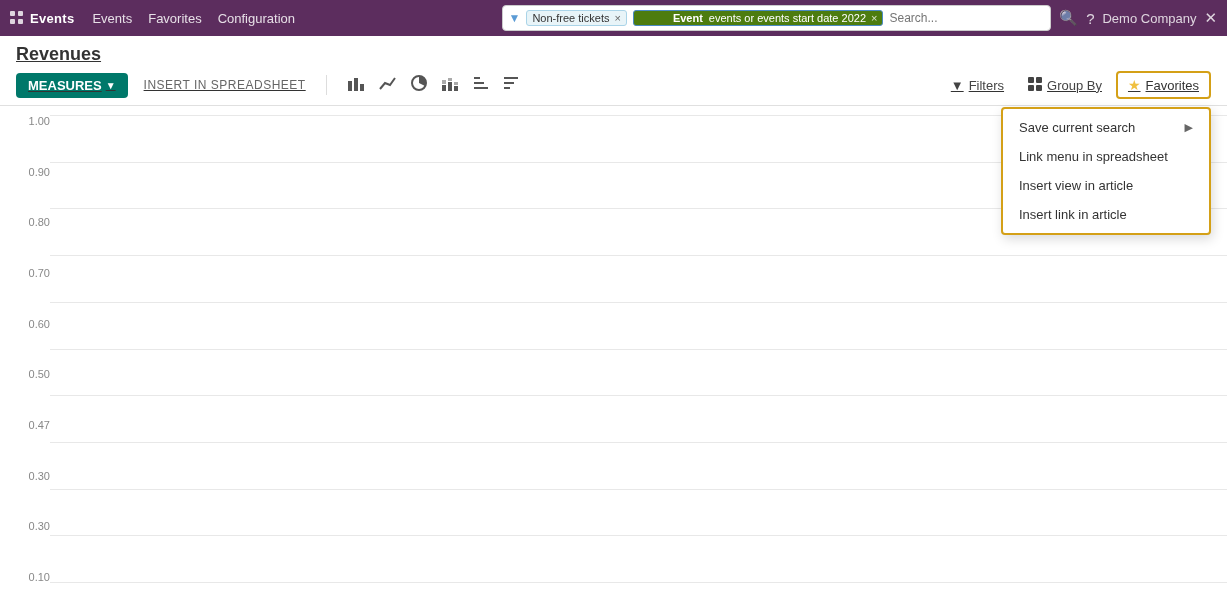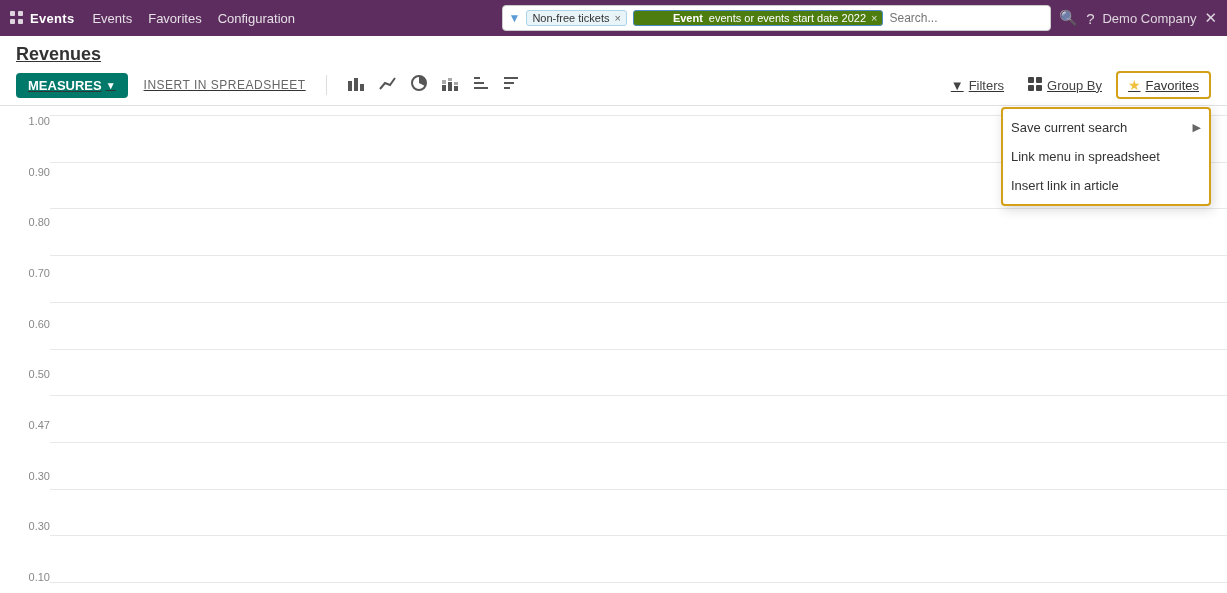--- a/index.html
+++ b/index.html
@@ -122,21 +122,21 @@
       right: 0;
       background: #fff;
       border: 2px solid #d4a017;
       border-radius: 4px;
       box-shadow: 2px 4px 12px rgba(0,0,0,0.15);
       min-width: 210px;
       z-index: 100;
       padding: 4px 0;
     }
     .dropdown-item {
-      padding: 7px 8px;
+      padding: 7px 16px;
       cursor: pointer;
       font-size: 13px;
       color: #333;
       display: flex; align-items: center; justify-content: space-between;
     }
     .dropdown-item .arrow-right { font-size: 11px; color: #666; }
 
     
     .chart-area {
       flex: 1;
@@ -295,20 +295,23 @@
         <span>Favorites</span>
       </button>
 
       <div class="dropdown-menu" id="favorites-dropdown">
       <div class="dropdown-item">
             <span>Save current search</span>
             <span class="arrow-right">▶</span>
           </div>
           <div class="dropdown-item">
             <span>Link menu in spreadsheet</span>
+          </div>
+          <div class="dropdown-item">
+            <span>Insert view in article</span>
           </div>
           <div class="dropdown-item">
             <span>Insert link in article</span>
           </div>
         </div>
     </div>
   </div>
 
   <div class="chart-area">
     <div class="y-axis" id="y-axis">

